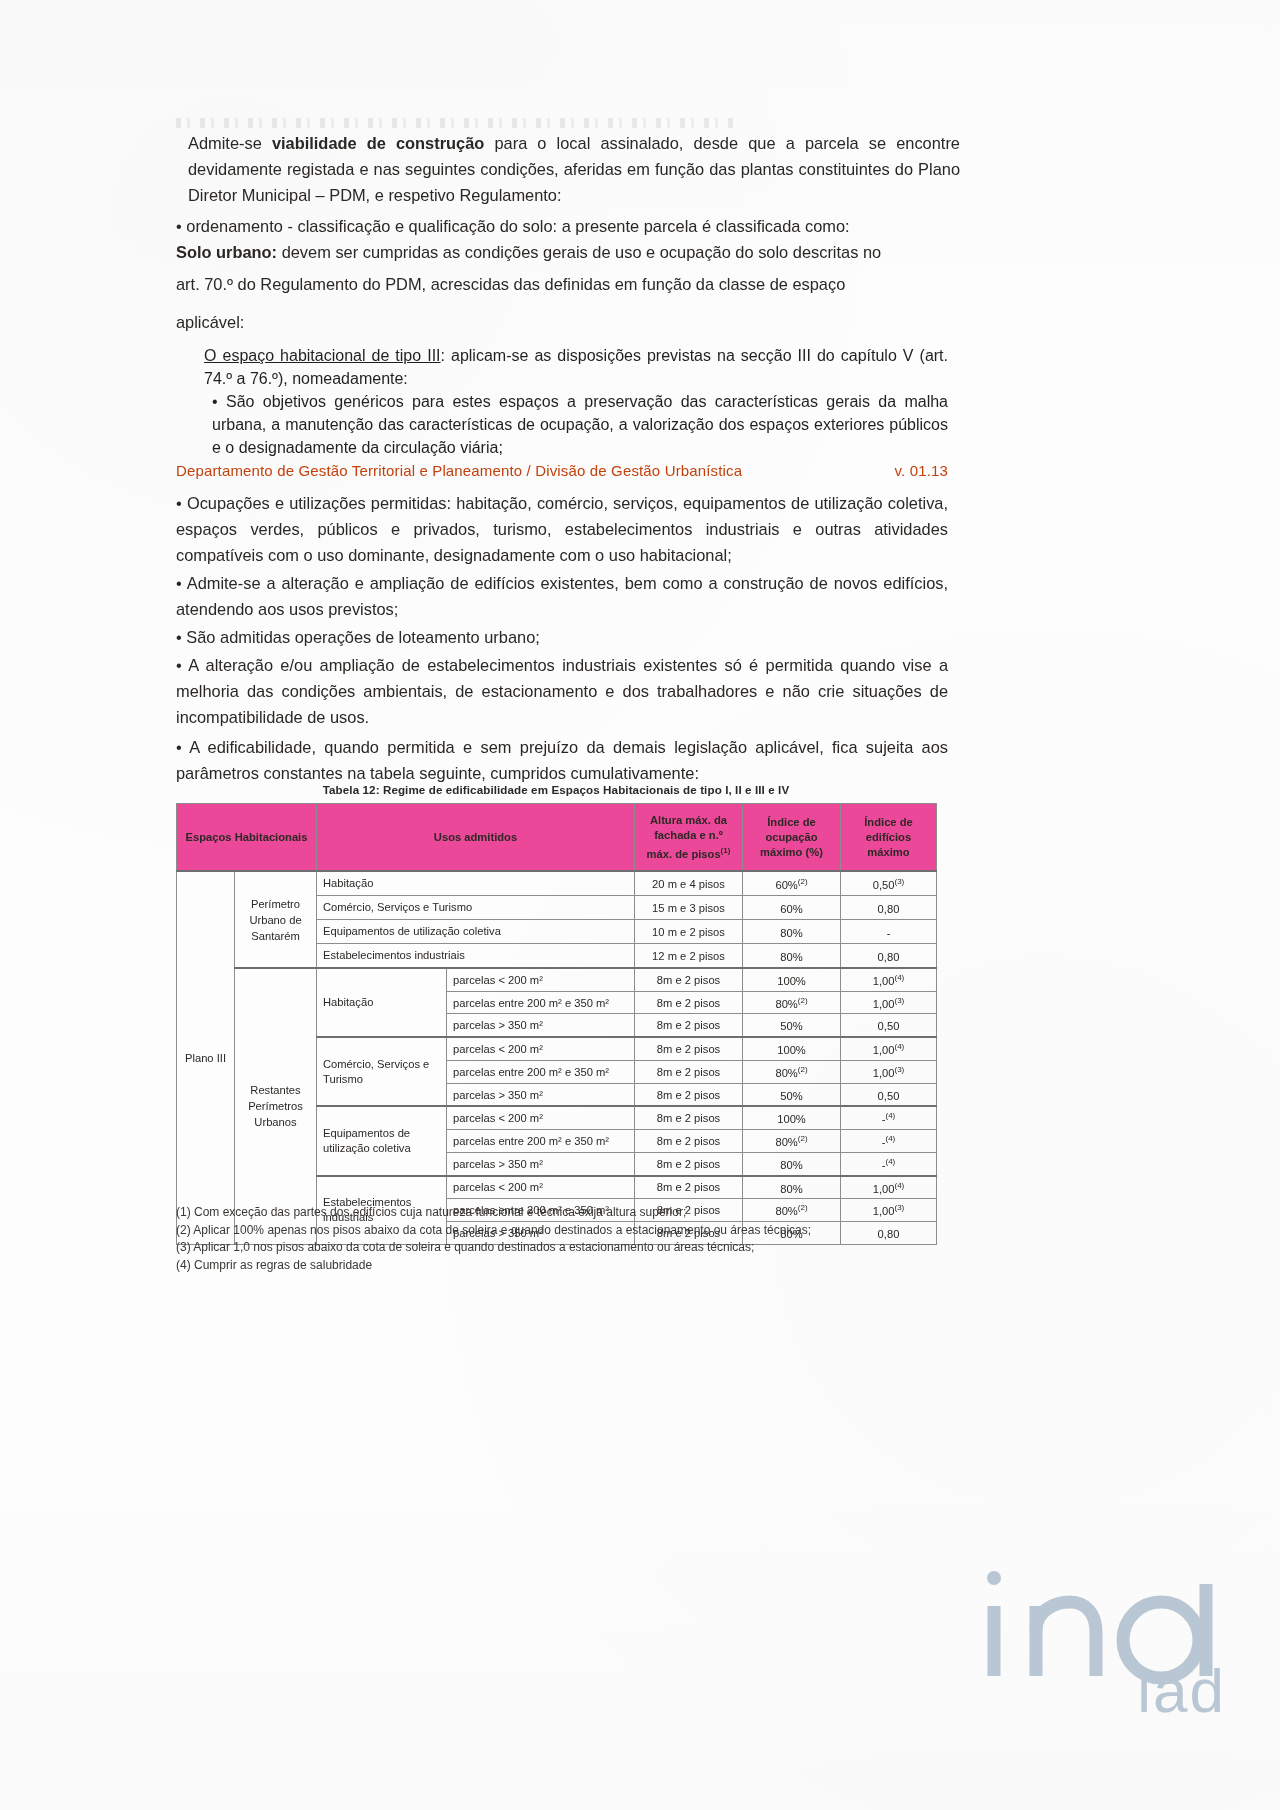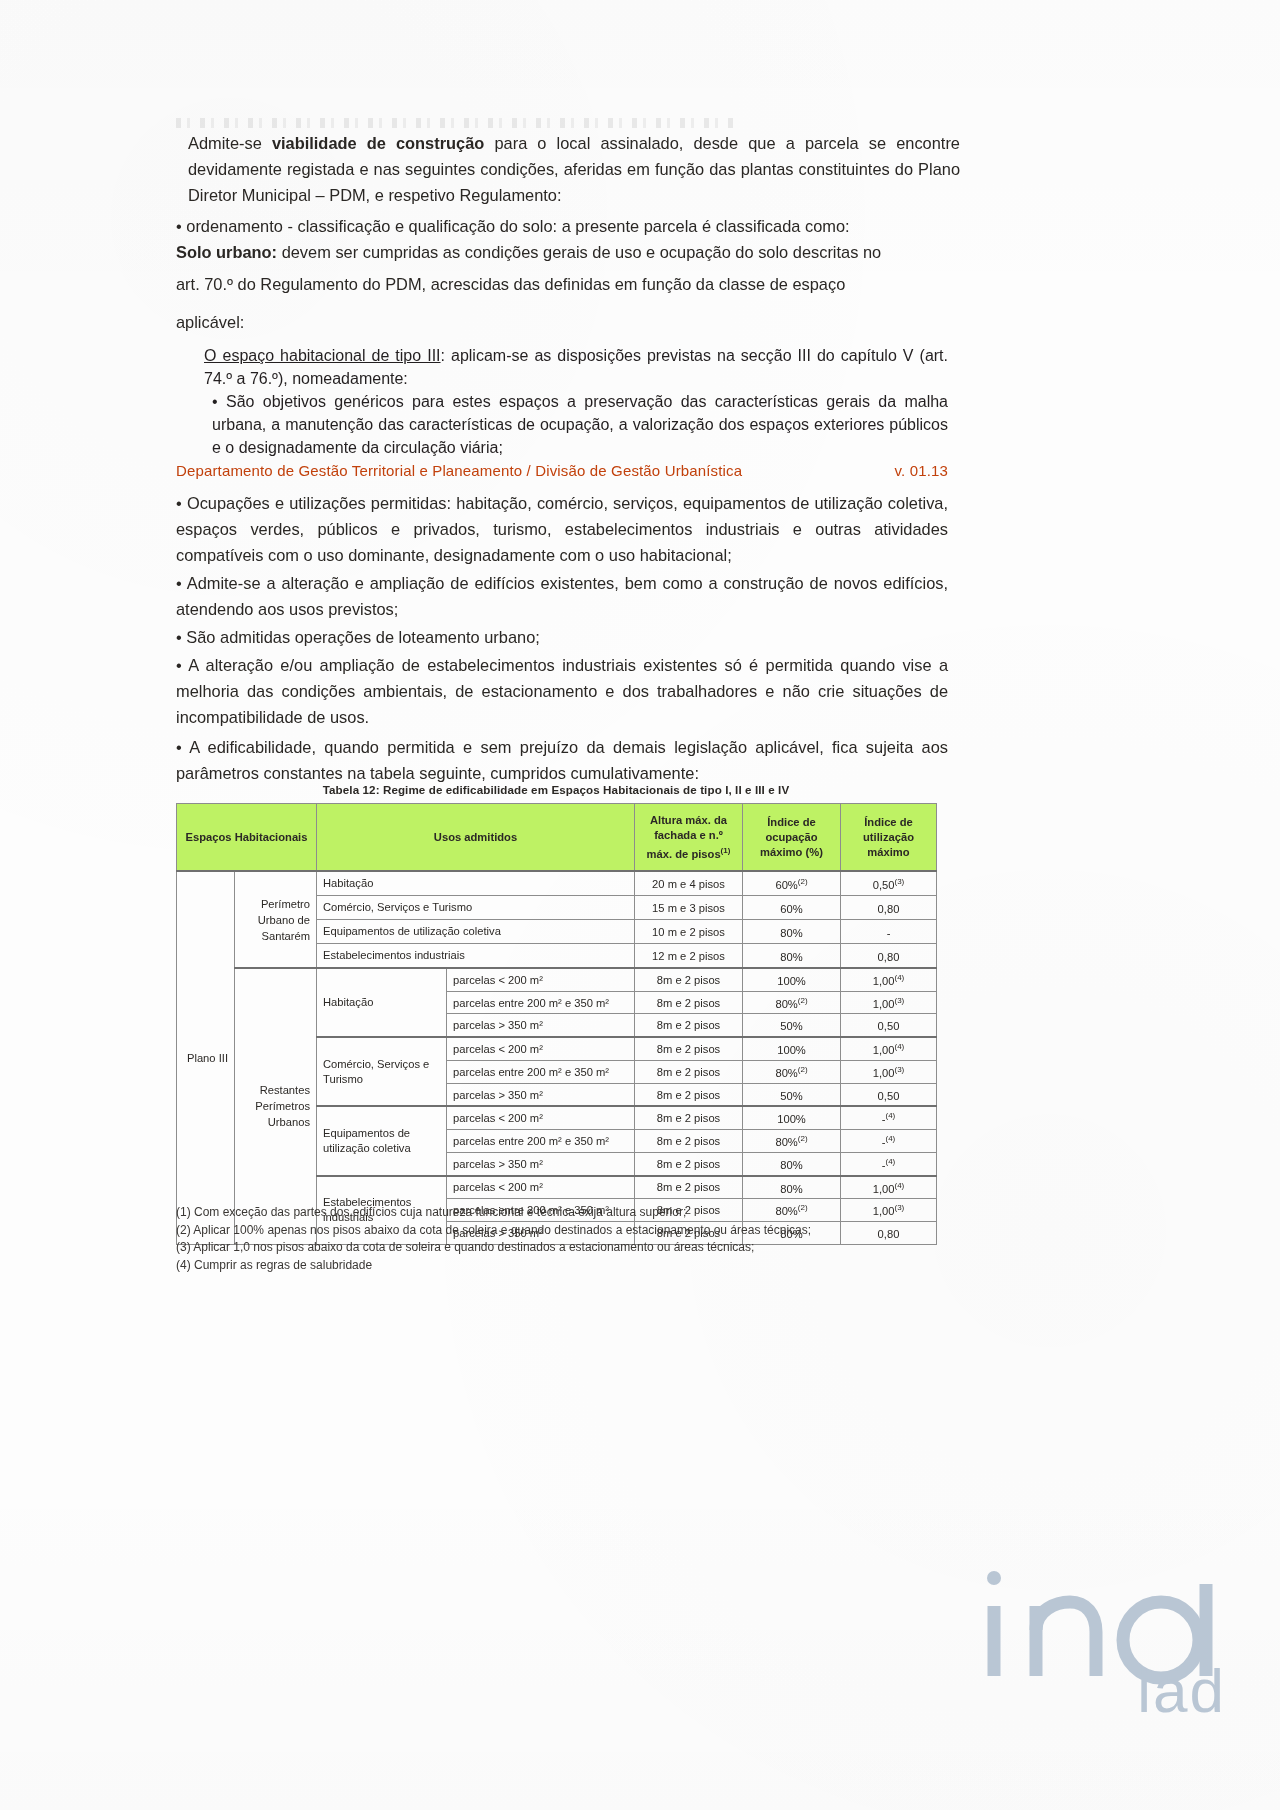--- a/index.html
+++ b/index.html
@@ -117,29 +117,29 @@
     font-size: 11.2px;
     color: #2b2825;
     table-layout: fixed;
   }
   table.reg th, table.reg td {
     border: 1px solid #8d8d8d;
     padding: 4px 6px;
     vertical-align: middle;
   }
   table.reg thead th {
-    background: #bef264;
+    background: #ec4899;
     font-weight: bold;
     text-align: center;
     line-height: 15px;
     height: 58px;
     border-bottom: 2px solid #6f6f6f;
   }
   td.grp {
-    text-align: right;
+    text-align: center;
     font-size: 11.2px;
     line-height: 16px;
   }
   td.use  { text-align: left; line-height: 15px; }
   td.parc { text-align: left; }
   td.num  { text-align: center; }
   .thick-top { border-top: 2px solid #6f6f6f !important; }
   sup { font-size: 8px; vertical-align: super; }
 
   .notes {
@@ -222,21 +222,21 @@
         <col style="width:108px">
         <col style="width:98px">
         <col style="width:96px">
       </colgroup>
       <thead>
         <tr>
           <th colspan="2">Espaços Habitacionais</th>
           <th colspan="2">Usos admitidos</th>
           <th><span>Altura máx. da fachada e n.º máx. de pisos</span><sup>(1)</sup></th>
           <th>Índice de ocupação máximo (%)</th>
-          <th>Índice de utilização máximo</th>
+          <th>Índice de edifícios máximo</th>
         </tr>
       </thead>
       <tbody>
 
         <tr>
           <td class="grp" rowspan="16">Plano III</td>
           <td class="grp" rowspan="4">Perímetro Urbano de Santarém</td>
           <td class="use" colspan="2">Habitação</td>
           <td class="num">20 m e 4 pisos</td>
           <td class="num"><span>60%</span><sup>(2)</sup></td>

